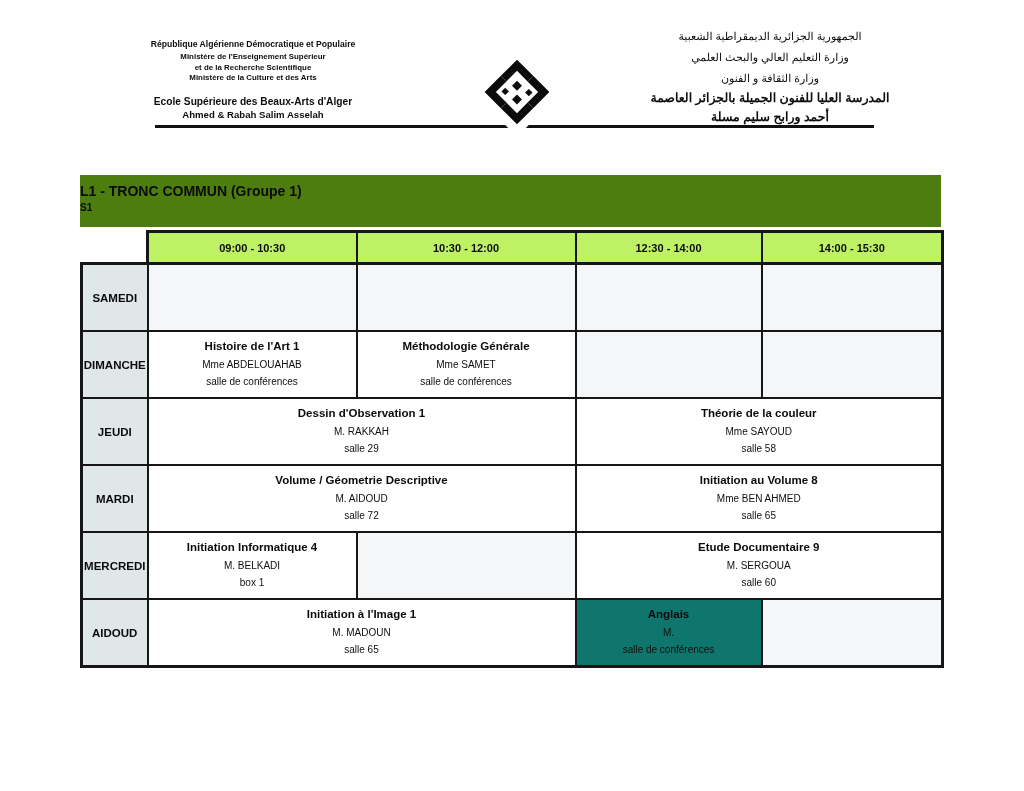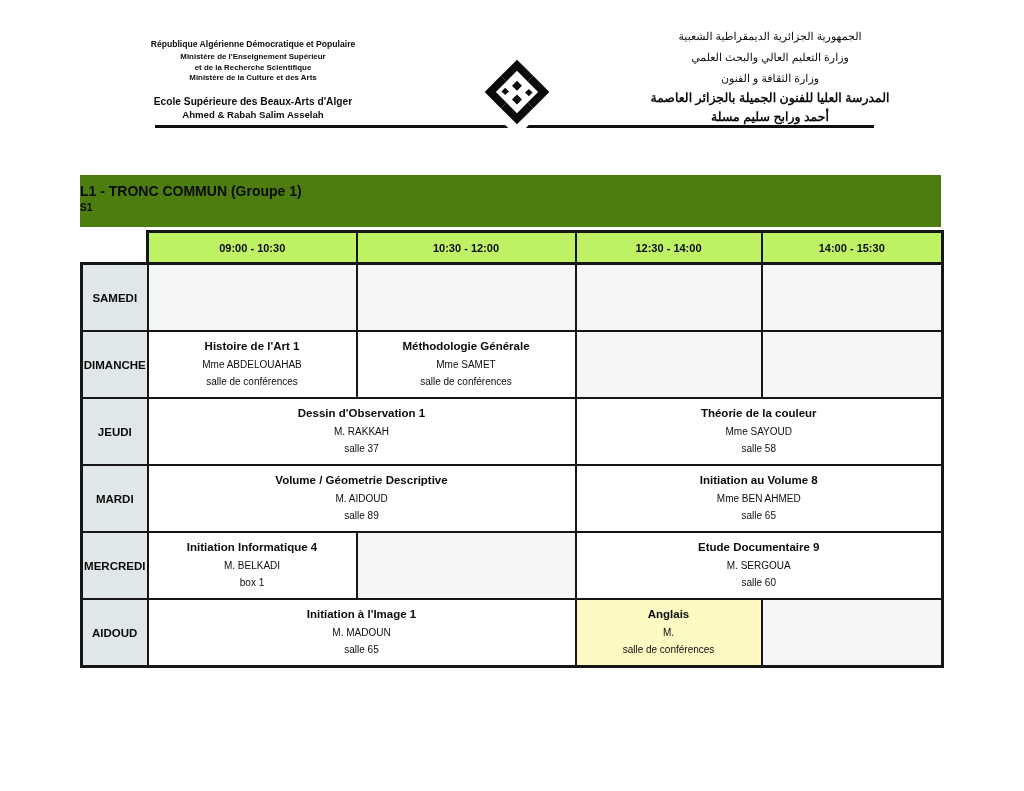--- a/index.html
+++ b/index.html
@@ -54,21 +54,21 @@
   }
 
   #grid {
     position:absolute; left:80px; top:262px;
     border:3px solid #161616;
   }
   #grid td { border:2px solid #161616; height:65px; }
   td.day   { background:#e0e7e8; font-size:11.5px; font-weight:bold; color:#0b0b0b; }
   td.empty { background:#f4f6f7; }
   td.course{ background:#ffffff; }
-  td.red   { background:#fef9c3; }
+  td.red   { background:#0f766e; }
 
   .c-title { font-size:11.5px; font-weight:bold; line-height:17.5px; color:#0b0b0b; }
   .c-line  { font-size:10px; line-height:17.5px; color:#0e0e0e; }
 </style>
 </head>
 <body>
 
 <div id="page">
 
   <div id="hdr-left">
@@ -157,35 +157,35 @@
       </td>
       <td class="empty"></td>
       <td class="empty"></td>
     </tr>
 
     <tr>
       <td class="day">JEUDI</td>
       <td class="course" colspan="2">
         <div class="c-title">Dessin d'Observation 1</div>
         <div class="c-line">M. RAKKAH</div>
-        <div class="c-line">salle 37</div>
+        <div class="c-line">salle 29</div>
       </td>
       <td class="course" colspan="2">
         <div class="c-title">Théorie de la couleur</div>
         <div class="c-line">Mme SAYOUD</div>
         <div class="c-line">salle 58</div>
       </td>
     </tr>
 
     <tr>
       <td class="day">MARDI</td>
       <td class="course" colspan="2">
         <div class="c-title">Volume / Géometrie Descriptive</div>
         <div class="c-line">M. AIDOUD</div>
-        <div class="c-line">salle 89</div>
+        <div class="c-line">salle 72</div>
       </td>
       <td class="course" colspan="2">
         <div class="c-title">Initiation au Volume 8</div>
         <div class="c-line">Mme BEN AHMED</div>
         <div class="c-line">salle 65</div>
       </td>
     </tr>
 
     <tr>
       <td class="day">MERCREDI</td>

